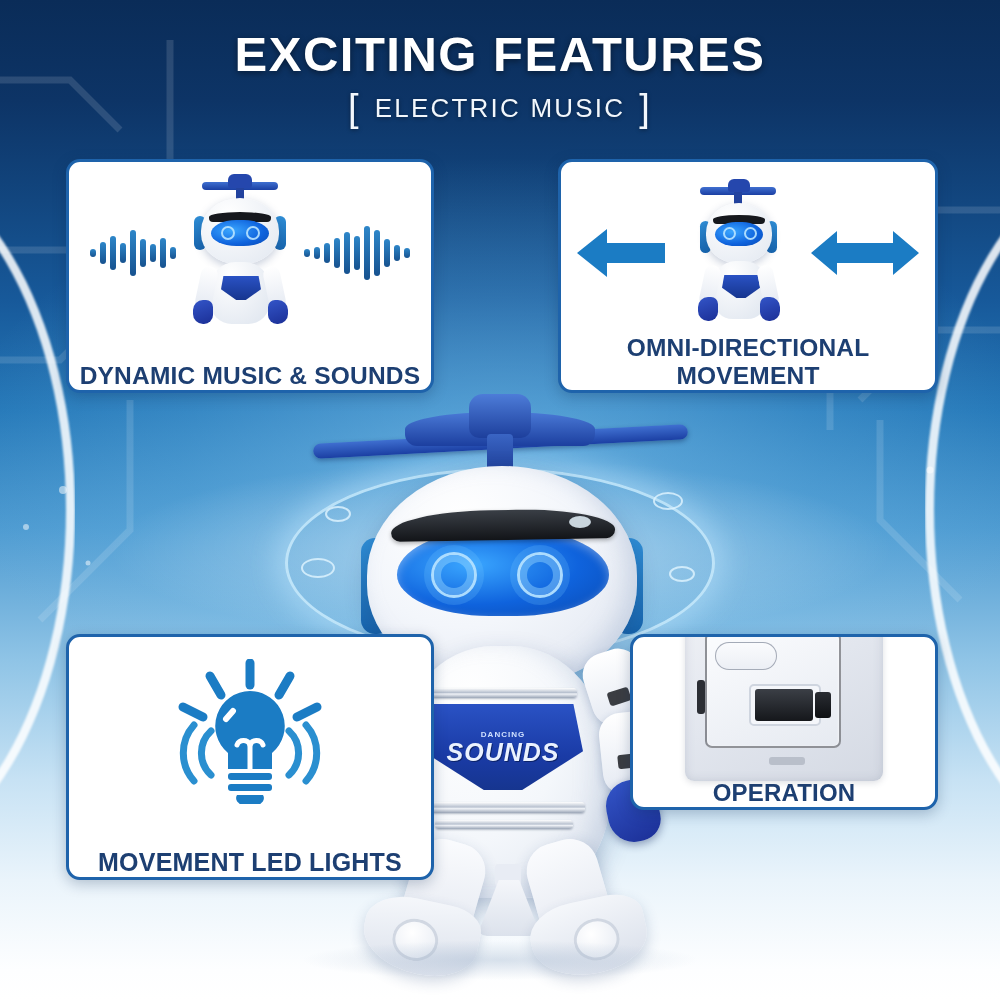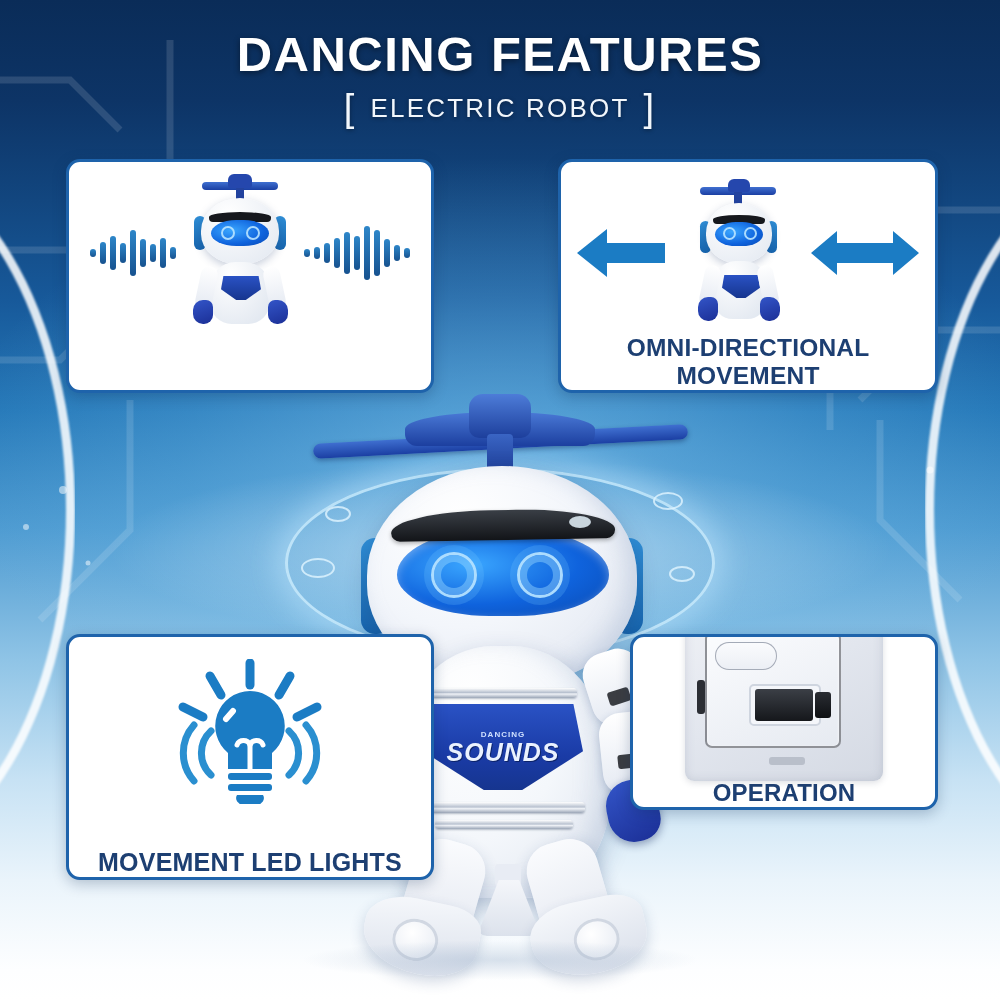--- a/index.html
+++ b/index.html
@@ -340,24 +340,24 @@
         <circle cx="88" cy="563" r="2.5"></circle>
         <circle cx="930" cy="470" r="3.5"></circle>
       </g>
     </svg>
     <div class="arc-left"></div>
     <div class="arc-right"></div>
   </div>
   <div class="glowband"></div>
 
   <div class="header">
-    <div class="title">DANCING FEATURES</div>
+    <div class="title">EXCITING FEATURES</div>
     <div class="subtitle-row">
       <span class="bracket">[</span>
-      <span>ELECTRIC ROBOT</span>
+      <span>ELECTRIC MUSIC</span>
       <span class="bracket">]</span>
     </div>
   </div>
 
   <div id="robot">
     <div class="rb glow-ring"></div>
     <div class="bubble" style="left:70px;top:118px;width:26px;height:16px;"></div>
     <div class="bubble" style="left:46px;top:170px;width:34px;height:20px;"></div>
     <div class="bubble" style="left:398px;top:104px;width:30px;height:18px;"></div>
     <div class="bubble" style="left:414px;top:178px;width:26px;height:16px;"></div>
@@ -454,20 +454,21 @@
           <i style="height: 30px;"></i>
           <i style="height: 42px;"></i>
           <i style="height: 34px;"></i>
           <i style="height: 54px;"></i>
           <i style="height: 46px;"></i>
           <i style="height: 28px;"></i>
           <i style="height: 16px;"></i>
           <i style="height: 10px;"></i>
         </div>
     </div>
+    <div class="card-label">DYNAMIC MUSIC &amp; SOUNDS</div>
   </div>
 
   <div class="card" id="card-tr">
     <div class="card-art">
       <div class="arrow-wrap">
         <svg width="96" height="60" viewBox="0 0 96 60">
           <path d="M4 30 L34 6 L34 20 L92 20 L92 40 L34 40 L34 54 Z" fill="#1b7cc4"></path>
         </svg>
         <div style="width:116px;height:144px;position:relative;">
           <div style="position:absolute;left:20px;top:6px;width:76px;height:8px;border-radius:4px;background:linear-gradient(180deg,#3f6fd0,#1b3fa3);"></div>

